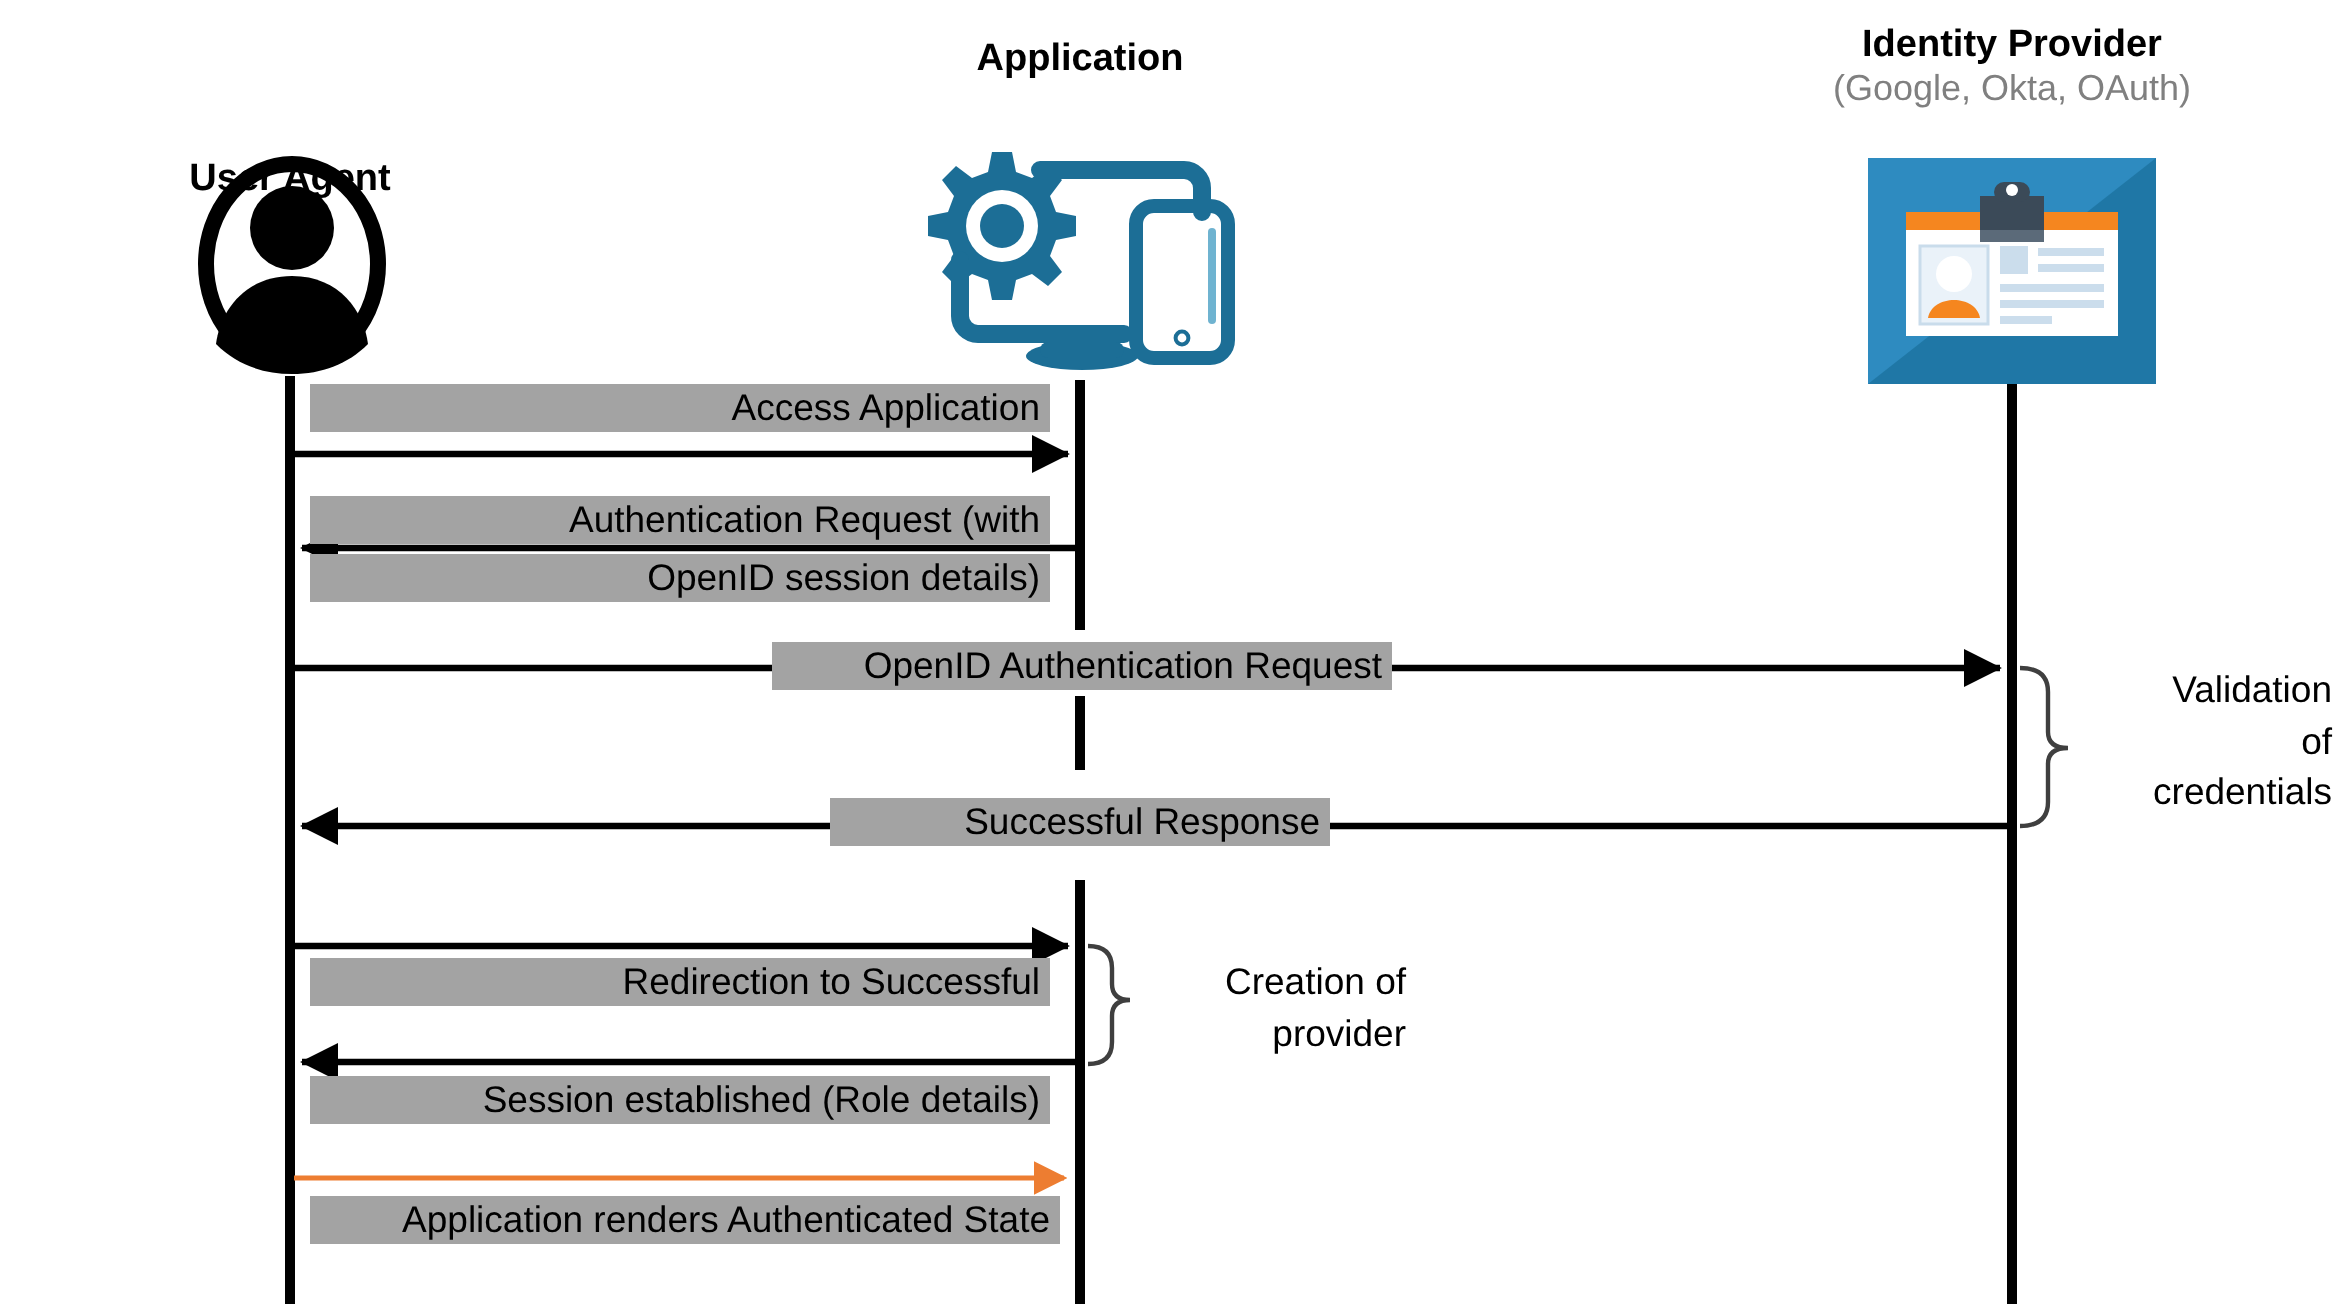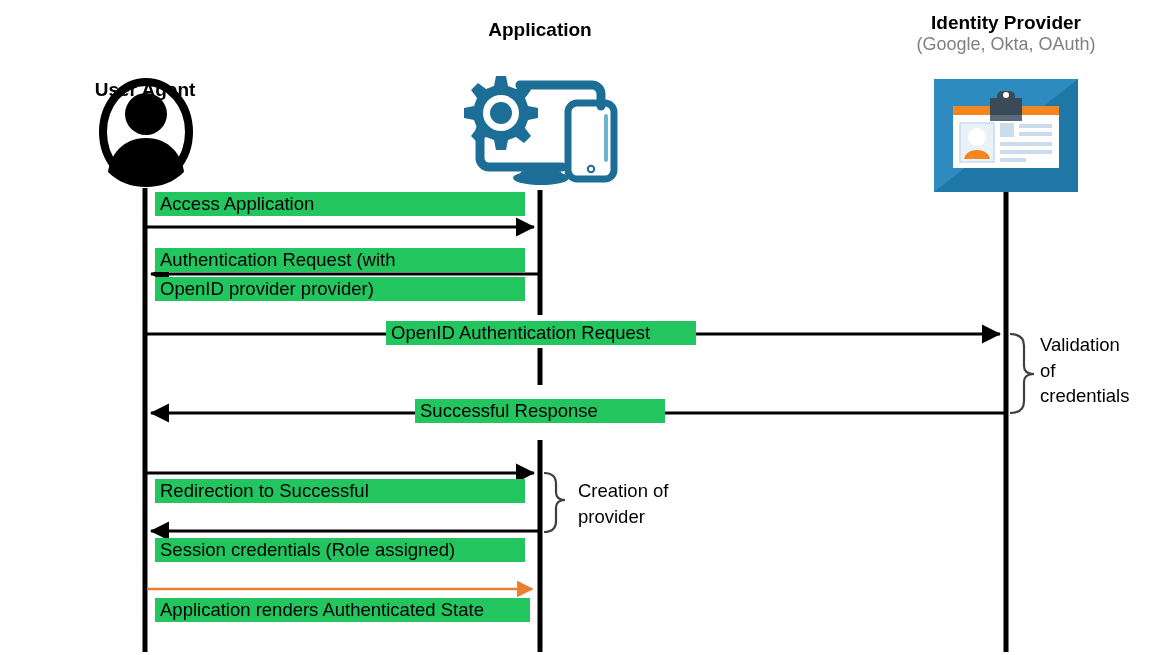--- a/index.html
+++ b/index.html
@@ -36,32 +36,32 @@
     white-space: nowrap;
   }
   .actor-sub {
     display: block;
     font-weight: normal;
     font-size: 18px;
     color: #808080;
   }
   .msg-label {
     position: absolute;
-    text-align: left;
+    text-align: right;
     font-size: 18.5px;
     color: #000000;
     line-height: 1.28;
     white-space: nowrap;
-    background: #22c55e;
+    background: #a3a3a3;
     padding: 0 5px;
     box-sizing: border-box;
   }
   .note-label {
     position: absolute;
-    text-align: left;
+    text-align: right;
     font-size: 18.5px;
     color: #000000;
     line-height: 1.38;
     white-space: nowrap;
   }
   .icon-box {
     position: absolute;
   }
 </style>
 </head>
@@ -206,37 +206,37 @@
   </svg>
 
   <div class="msg-label" style="left:155px; top:192px; width:370px;">
     <span>Access Application</span>
   </div>
 
   <div class="msg-label" style="left:155px; top:248px; width:370px;">
     <div>Authentication Request (with</div>
   </div>
   <div class="msg-label" style="left:155px; top:277px; width:370px;">
-    <div>OpenID provider provider)</div>
+    <div>OpenID session details)</div>
   </div>
 
   <div class="msg-label" style="left:386px; top:321px; width:310px;">
     <span>OpenID Authentication Request</span>
   </div>
 
   <div class="msg-label" style="left:415px; top:383px; width:250px;margin-top:16px;">
     <div>Successful Response</div>
   </div>
 
   <div class="msg-label" style="left:155px; top:479px; width:370px;">
     <span>Redirection to Successful</span>
   </div>
 
   <div class="msg-label" style="left:155px; top:538px; width:370px;">
-    <span>Session credentials (Role assigned)</span>
+    <span>Session established (Role details)</span>
   </div>
 
   <div class="msg-label" style="left:155px; top:598px; width:375px;">
     <span>Application renders Authenticated State</span>
   </div>
 
   <div class="note-label" style="left:1040px; top:332px; width:126px;">
     <div>Validation</div>
     <div>of</div>
     <div>credentials</div>

